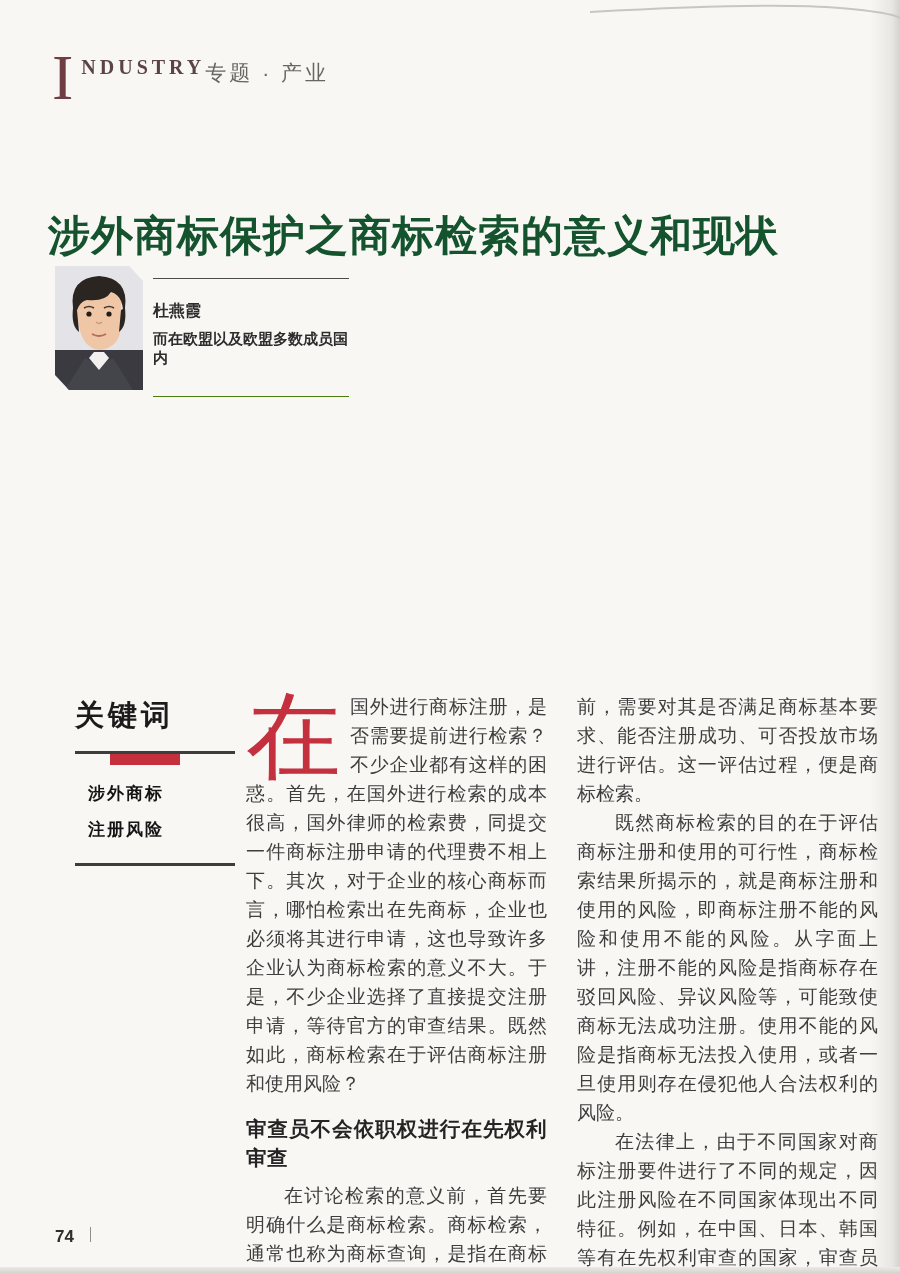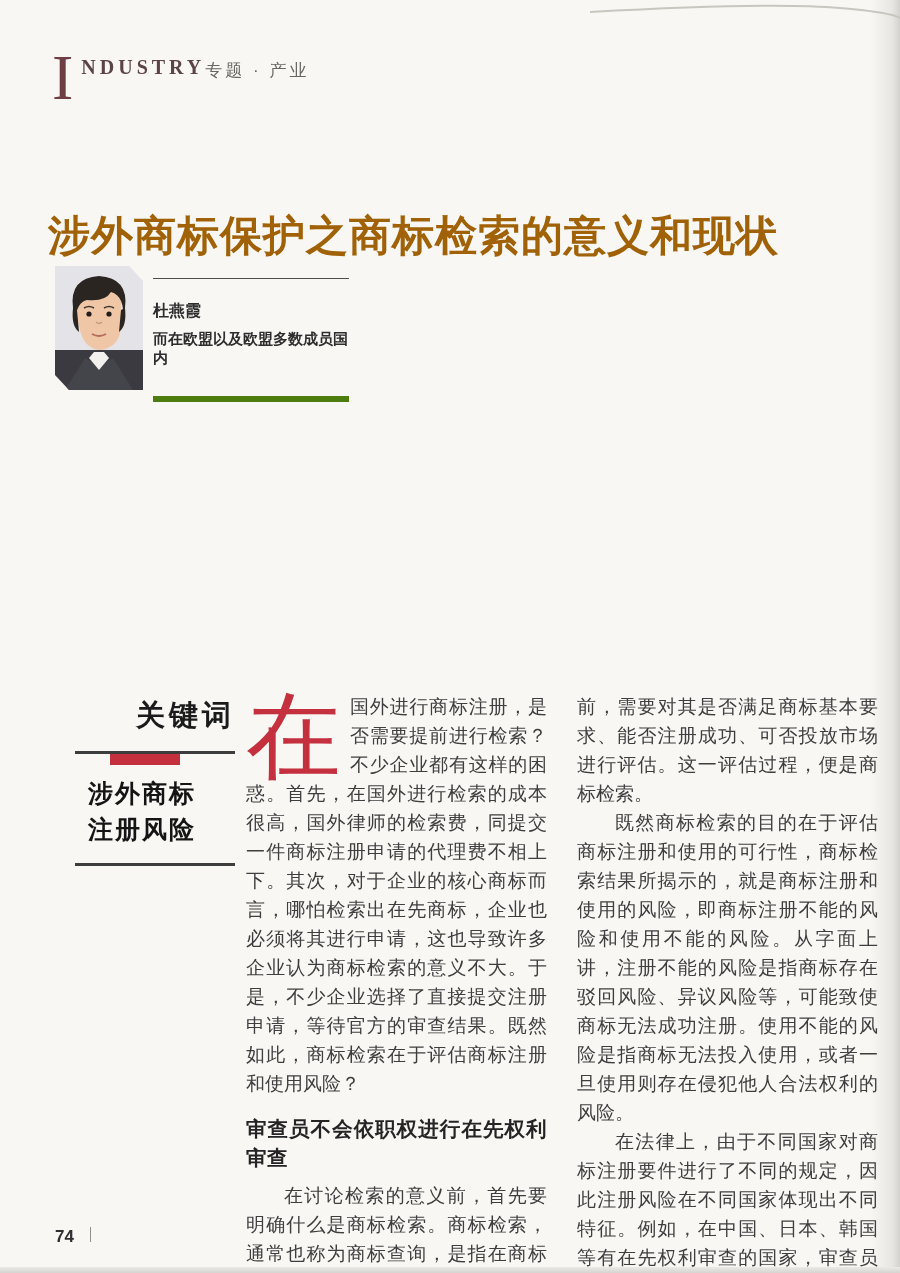--- a/index.html
+++ b/index.html
@@ -30,61 +30,61 @@
     font-family:"Liberation Serif", serif;
     font-size:64px;line-height:56px;font-weight:400;color:#6f3e44;
     margin-right:8px;
   }
   .logo-right{display:flex;padding-top:6px;}
   .logo-word{
     font-family:"Liberation Serif", serif;
     font-size:20px;letter-spacing:4px;color:#5c4446;font-weight:600;
   }
   .section-label{
-    font-size:17px;color:#686663;letter-spacing:3px;margin-top:3px;
+    font-size:21px;color:#686663;letter-spacing:3px;margin-top:3px;
     font-family:"Liberation Sans", sans-serif;
   }
 
   
   .article-title{
     position:absolute;left:48px;top:180px;width:820px;
     font-family:"Liberation Sans", sans-serif;
-    font-size:42px;font-weight:700;letter-spacing:1px;color:#a16207;
+    font-size:42px;font-weight:700;letter-spacing:1px;color:#14532d;
     white-space:nowrap;
   }
 
   
   .author-block{position:absolute;left:55px;top:266px;display:flex;}
   .author-photo{
     width:88px;height:124px;flex:0 0 auto;
     clip-path:polygon(0 0,84% 0,100% 12%,100% 100%,16% 100%,0 88%);
     background:#e9e9ec;
   }
   .author-info{
     margin-left:10px;margin-top:12px;width:196px;
-    border-top:1px solid #4c4c4c;border-bottom:6px solid #4d7c0f;
+    border-top:1px solid #4c4c4c;border-bottom:1px solid #4d7c0f;
     padding:22px 0 28px 0;
     font-family:"Liberation Sans", sans-serif;
   }
   .author-name{font-size:16px;color:#2d2d2d;font-weight:600;}
   .author-affiliation{font-size:15px;color:#2d2d2d;margin-top:8px;font-weight:600;}
 
   
   .keywords{position:absolute;left:75px;top:696px;width:160px;}
   .kw-title{
     font-family:"Liberation Serif", serif;
     font-size:29px;font-weight:700;letter-spacing:4px;color:#1b1b1b;
-    text-align:right;
+    text-align:left;
   }
   .kw-line{height:3px;background:#3d3d3d;margin-top:15px;}
   .kw-red{width:70px;height:11px;background:#c5303e;margin-left:35px;}
   .kw-list{
     margin-top:11px;padding-left:13px;
     font-family:"Liberation Serif", serif;
-    font-size:25px;font-weight:700;letter-spacing:2px;color:#141414;
+    font-size:17px;font-weight:700;letter-spacing:2px;color:#141414;
   }
   .kw-item{line-height:36px;}
   .kw-bottom-line{height:3px;background:#3d3d3d;margin-top:15px;}
 
   
   .col{position:absolute;top:692px;width:301px;}
   .col1{left:246px;}
   .col2{left:577px;}
   .body-text{
     font-family:"Liberation Serif", serif;

